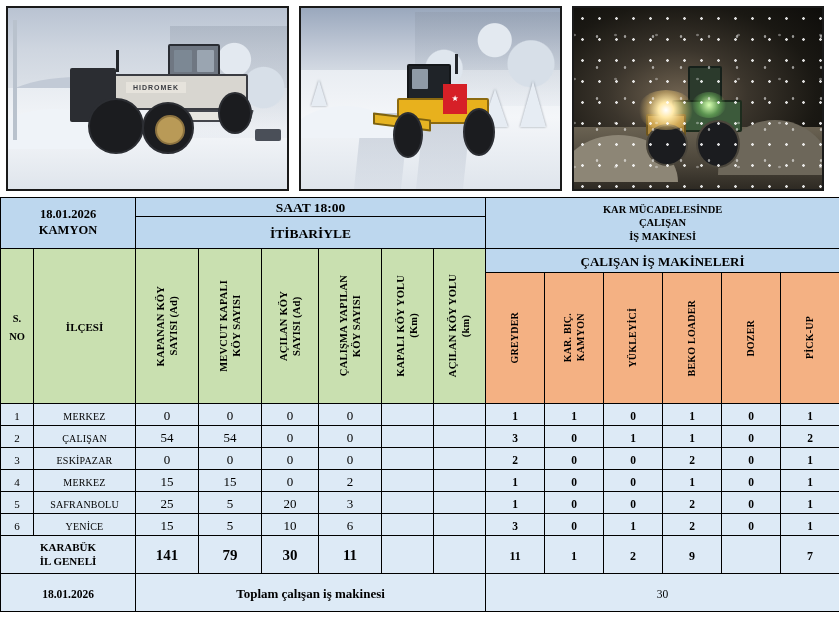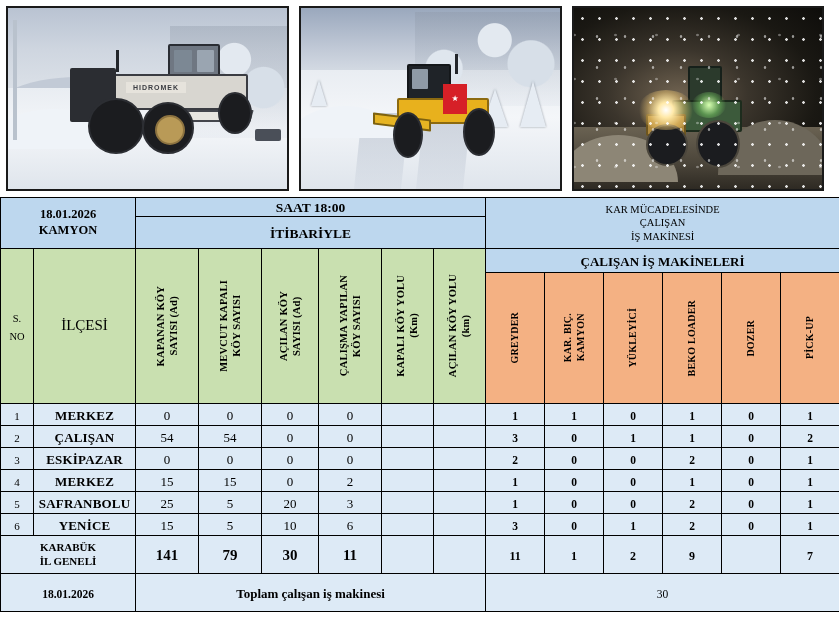--- a/index.html
+++ b/index.html
@@ -126,39 +126,39 @@
     background: #dbe7f5;
     padding: 0;
   }
   .blue    { background: #bdd7ee !important; }
   .green   { background: #c9e0b0 !important; }
   .orange  { background: #f4b183 !important; }
   .data    { background: #ddeaf6 !important; }
 
   .h-title  { font-weight: bold; font-size: 12.5px; line-height: 1.25; }
   .h-title2 { font-weight: bold; font-size: 13.5px; }
-  .h-small  { font-weight: normal; font-size: 10.5px; line-height: 1.3; }
+  .h-small  { font-weight: bold; font-size: 10.5px; line-height: 1.3; }
   .grp      { font-weight: bold; font-size: 13px; }
 
   .vtxt {
     writing-mode: vertical-rl;
     transform: rotate(180deg);
     white-space: pre-line;
     font-weight: bold;
     font-size: 10.5px;
     line-height: 1.25;
     letter-spacing: .2px;
     margin: 0 auto;
     text-align: center;
   }
   .vtxt.mach { font-size: 10px; }
   .hcell { height: 155px; }
 
   .rowno   { font-size: 11px; }
-  .ilce    { font-size: 13px; font-weight: bold; letter-spacing: .2px; }
+  .ilce    { font-size: 10px; font-weight: normal; letter-spacing: .2px; }
   .num     { font-size: 13px; }
   .num.b   { font-weight: bold; font-size: 11.5px; }
   .tot     { font-weight: bold; }
   .tot .tl { font-size: 11px; line-height: 1.25; }
   .tot .tn { font-size: 15px; }
   .tot .tm { font-size: 12px; }
   .foot-d  { font-weight: bold; font-size: 11.5px; }
   .foot-t  { font-weight: bold; font-size: 13px; }
   .foot-n  { font-size: 11.5px; }
 </style>
@@ -281,21 +281,21 @@
           <span class="h-title2">İTİBARİYLE</span>
         </td>
       </tr>
 
       <tr>
         <td class="green" rowspan="2">
           <span class="h-small" style="white-space:pre-line">S.
 NO</span>
         </td>
         <td class="green" rowspan="2">
-          <span class="h-small" style="font-size:15px">İLÇESİ</span>
+          <span class="h-small" style="font-size:11px">İLÇESİ</span>
         </td>
         <td class="green hcell" rowspan="2">
           <div class="vtxt">KAPANAN KÖY
 SAYISI (Ad)</div>
         </td>
         <td class="green hcell" rowspan="2">
           <div class="vtxt">MEVCUT KAPALI
 KÖY SAYISI</div>
         </td>
         <td class="green hcell" rowspan="2">

